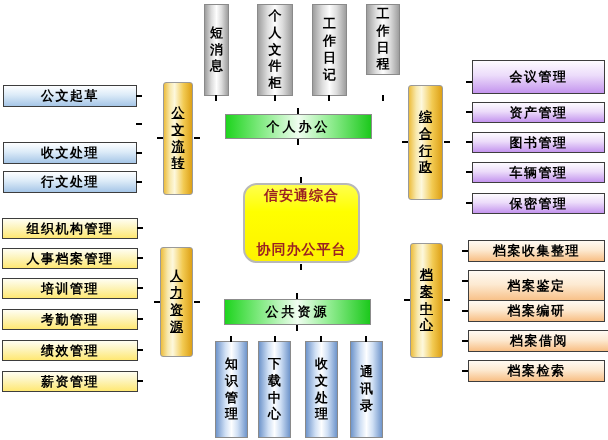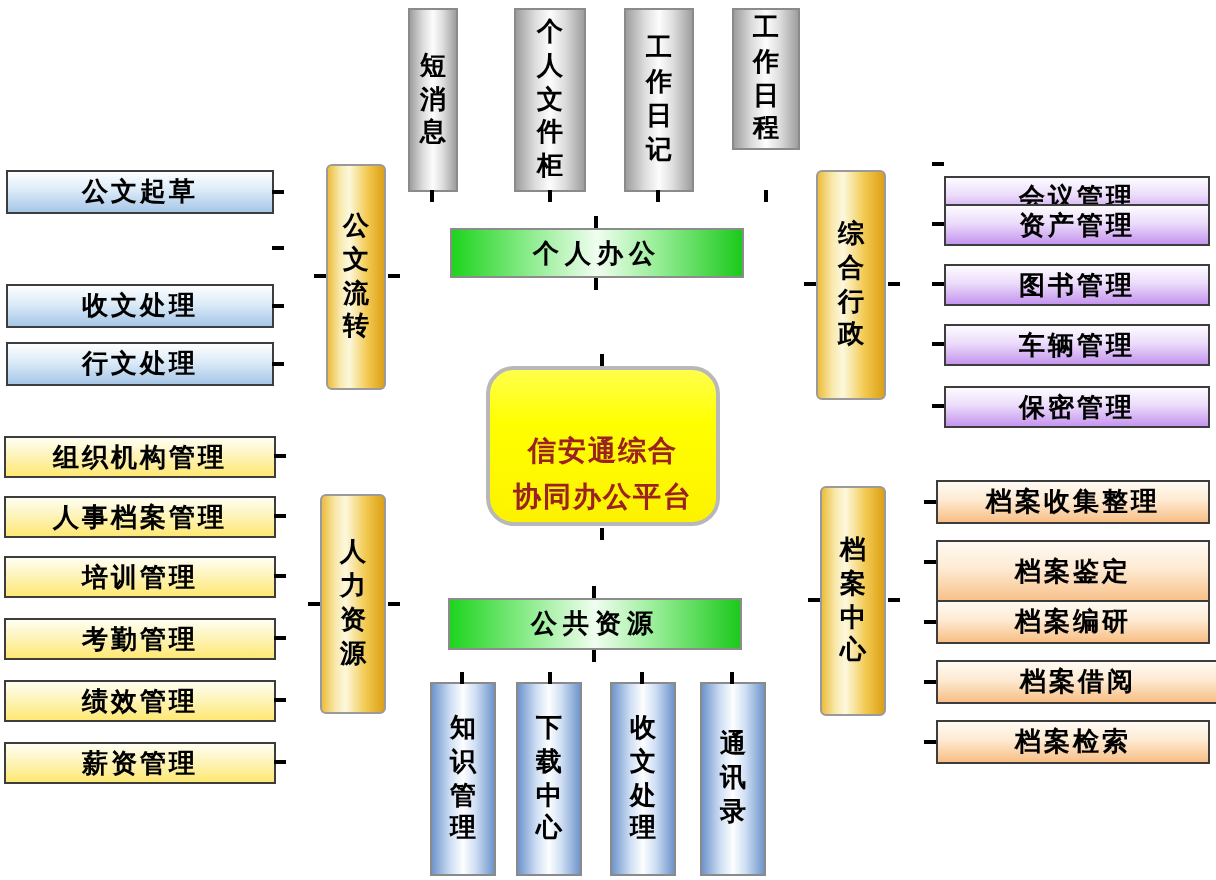--- a/index.html
+++ b/index.html
@@ -13,37 +13,38 @@
     box-sizing:border-box;white-space:nowrap;
   }
   .blue  {background:linear-gradient(180deg,#fdfeff 0%,#dcebf8 45%,#a6c6e7 100%);}
   .yellow{background:linear-gradient(180deg,#fffef2 0%,#fdf4bc 45%,#ffe873 100%);}
   .purple{background:linear-gradient(180deg,#fdfbff 0%,#ecdcfa 45%,#c495ee 100%);}
   .orange{background:linear-gradient(180deg,#fffaf3 0%,#fdead2 45%,#f8bf85 100%);}
   .goldbar{
     position:absolute;display:flex;align-items:center;justify-content:center;
     font-weight:bold;font-size:13px;border:1px solid #9a9a9a;border-radius:3px;box-sizing:border-box;
     background:linear-gradient(90deg,#edbd3d 0%,#f8e9ae 22%,#fdf8dd 38%,#f2ca52 70%,#dda016 100%);
+    text-decoration:underline;
   }
   .greenbar{
     position:absolute;display:flex;align-items:center;justify-content:center;
     font-weight:bold;font-size:13px;letter-spacing:3px;border:1px solid #8c8c8c;box-sizing:border-box;
     background:linear-gradient(90deg,#1ed41e 0%,#9aef9a 30%,#f0fdf0 50%,#9aef9a 70%,#1cc91c 100%);
   }
   .cyl{
     position:absolute;display:flex;align-items:center;justify-content:center;
     font-weight:bold;font-size:13px;border:1px solid #8a8a8a;box-sizing:border-box;
   }
   .silver {background:linear-gradient(90deg,#9e9e9e 0%,#dcdcdc 28%,#fdfdfd 50%,#dcdcdc 72%,#9e9e9e 100%);}
   .bluecyl{background:linear-gradient(90deg,#6f95cb 0%,#cfdff4 30%,#fdfeff 50%,#cfdff4 70%,#6f95cb 100%);}
   .vstack{width:1.15em;word-break:break-all;line-height:1.3;text-align:center;}
   .platform{
     position:absolute;left:243px;top:183px;width:117px;height:80px;border-radius:14px;
     background:linear-gradient(180deg,#ffff4d 0%,#ffff00 35%,#fdf200 100%);
-    border:2px solid #b8b8b8;display:flex;flex-direction:column;align-items:center;justify-content:flex-end;
+    border:2px solid #b8b8b8;display:flex;flex-direction:column;align-items:center;justify-content:space-between;
     font-weight:bold;font-size:14px;color:#9b2222;line-height:1.6;letter-spacing:1px;box-sizing:border-box;
   }
   .tick{position:absolute;background:#000;}
   .tick.h{width:6px;height:2px;}
   .tick.v{width:2px;height:6px;}
 </style>
 </head>
 <body>
 
 <div id="canvas">
@@ -96,21 +97,21 @@
   <div class="box yellow" style="left:2px;top:309px;width:136px;height:21px">考勤管理</div>
   <div class="box yellow" style="left:2px;top:340px;width:136px;height:21px">绩效管理</div>
   <div class="box yellow" style="left:2px;top:371px;width:136px;height:21px">薪资管理</div>
   <div class="goldbar" style="left:160px;top:247px;width:33px;height:110px">
       <span class="vstack">人力资源</span>
     </div>
 
   <div class="goldbar" style="left:408px;top:85px;width:35px;height:115px">
       <span class="vstack">综合行政</span>
     </div>
-  <div class="box purple" style="left:472px;top:88px;width:133px;height:21px">会议管理</div>
+  <div class="box purple" style="left:472px;top:60px;width:133px;height:34px">会议管理</div>
   <div class="box purple" style="left:472px;top:102px;width:133px;height:21px">资产管理</div>
   <div class="box purple" style="left:472px;top:132px;width:133px;height:21px">图书管理</div>
   <div class="box purple" style="left:472px;top:162px;width:133px;height:21px">车辆管理</div>
   <div class="box purple" style="left:472px;top:193px;width:133px;height:21px">保密管理</div>
 
   <div class="goldbar" style="left:410px;top:243px;width:33px;height:115px">
       <span class="vstack">档案中心</span>
     </div>
   <div class="box orange" style="left:468px;top:240px;width:137px;height:22px">档案收集整理</div>
   <div class="box orange" style="left:468px;top:270px;width:137px;height:32px">档案鉴定</div>

